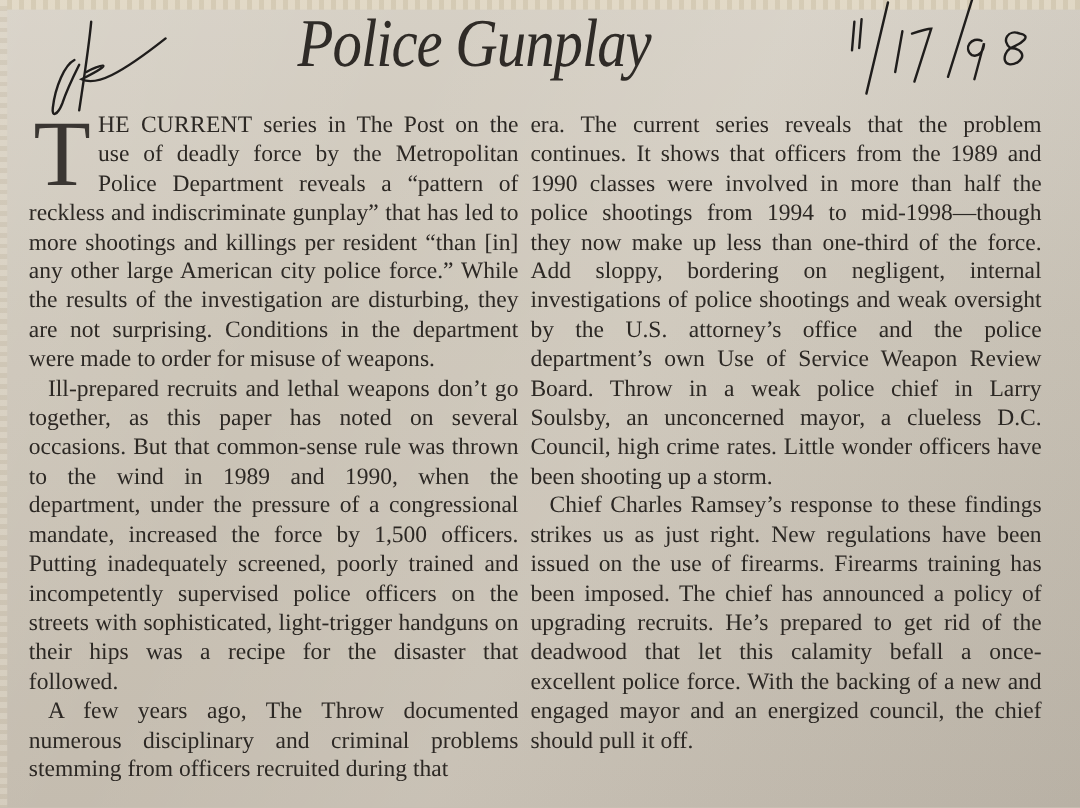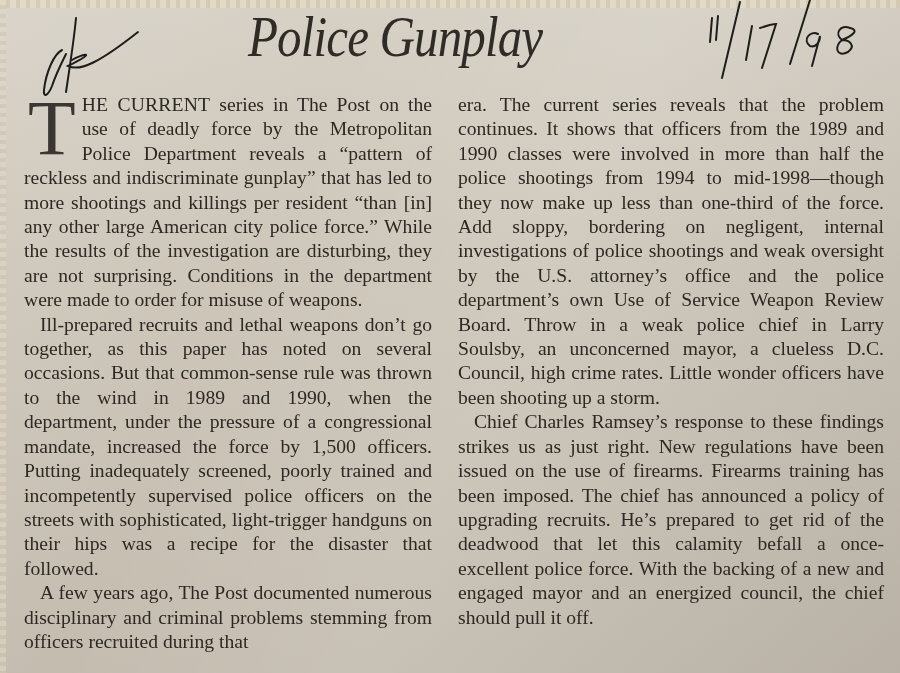--- a/index.html
+++ b/index.html
@@ -37,21 +37,21 @@
   }
   .date-note {
     position: absolute; left: 700px; top: 0px; width: 180px; height: 80px;
   }
   .col {
     position: absolute; top: 93px;
     font-size: 19.6px; line-height: 24.4px; color: #2c2824;
     text-align: justify;
   }
   .col-left { left: 24px; width: 408px; }
-  .col-right { left: 458px; width: 426px; }
+  .col-right { left: 442px; width: 426px; }
   .col p { margin: 0; text-indent: 16px; hyphens: manual; }
   .col p.first { text-indent: 0; }
   .dropcap {
     float: left; font-size: 78px; line-height: 62px; height: 64px;
     margin: 4px 6px 0 4px; color: #3a3632; font-weight: normal;
   }
   .smallcaps { letter-spacing: 0.2px; margin-top: 43px; }
 </style>
 </head>
 <body>
@@ -75,19 +75,19 @@
   <path d="M52 26 L46 60" stroke="#1f1d1c" stroke-width="2" fill="none" stroke-linecap="round"></path>
   <path d="M60 28 C66 26, 72 24, 76 24 L62 68" stroke="#1f1d1c" stroke-width="2" fill="none" stroke-linecap="round"></path>
   <path d="M110 0 L90 64" stroke="#1f1d1c" stroke-width="2" fill="none" stroke-linecap="round"></path>
   <path d="M118 34 C110 30, 102 40, 110 46 C116 48, 120 42, 120 36 L112 66" stroke="#1f1d1c" stroke-width="2" fill="none" stroke-linecap="round"></path>
   <path d="M150 28 C140 24, 134 34, 142 40 C134 46, 136 58, 148 52 C156 46, 150 40, 142 40 C152 36, 160 30, 150 28" stroke="#1f1d1c" stroke-width="2" fill="none" stroke-linecap="round"></path>
 </svg>
 
 <div class="col col-left">
   <p class="first"><span class="dropcap">T</span><span class="smallcaps">HE CURRENT</span><span> series in The Post on the use of deadly force by the Metropolitan Police Department reveals a “pattern of reckless and indiscriminate gunplay” that has led to more shootings and killings per resident “than [in] any other large American city police force.” While the results of the investigation are disturbing, they are not surprising. Conditions in the department were made to order for misuse of weapons.</span></p>
   <p>Ill-prepared recruits and lethal weapons don’t go together, as this paper has noted on several occasions. But that common-sense rule was thrown to the wind in 1989 and 1990, when the department, under the pressure of a congres­sional mandate, increased the force by 1,500 officers. Putting inadequately screened, poorly trained and incompetently supervised police officers on the streets with sophisticated, light-trigger handguns on their hips was a recipe for the disaster that followed.</p>
-  <p>A few years ago, The Post documented numerous disciplinary and criminal problems stemming from officers recruited during that</p>
+  <p>A few years ago, The Throw documented numerous disciplinary and criminal problems stemming from officers recruited during that</p>
 </div>
 
 <div class="col col-right">
   <p class="first">era. The current series reveals that the problem continues. It shows that officers from the 1989 and 1990 classes were involved in more than half the police shootings from 1994 to mid-1998—though they now make up less than one-third of the force. Add sloppy, bordering on negligent, internal investigations of police shootings and weak oversight by the U.S. attorney’s office and the police department’s own Use of Service Weapon Review Board. Throw in a weak police chief in Larry Soulsby, an unconcerned mayor, a clueless D.C. Council, high crime rates. Little wonder officers have been shooting up a storm.</p>
   <p>Chief Charles Ramsey’s response to these findings strikes us as just right. New regulations have been issued on the use of firearms. Firearms training has been imposed. The chief has announced a policy of upgrading recruits. He’s prepared to get rid of the deadwood that let this calamity befall a once-excellent police force. With the backing of a new and engaged mayor and an energized council, the chief should pull it off.</p>
 </div>
 
 </body></html>

